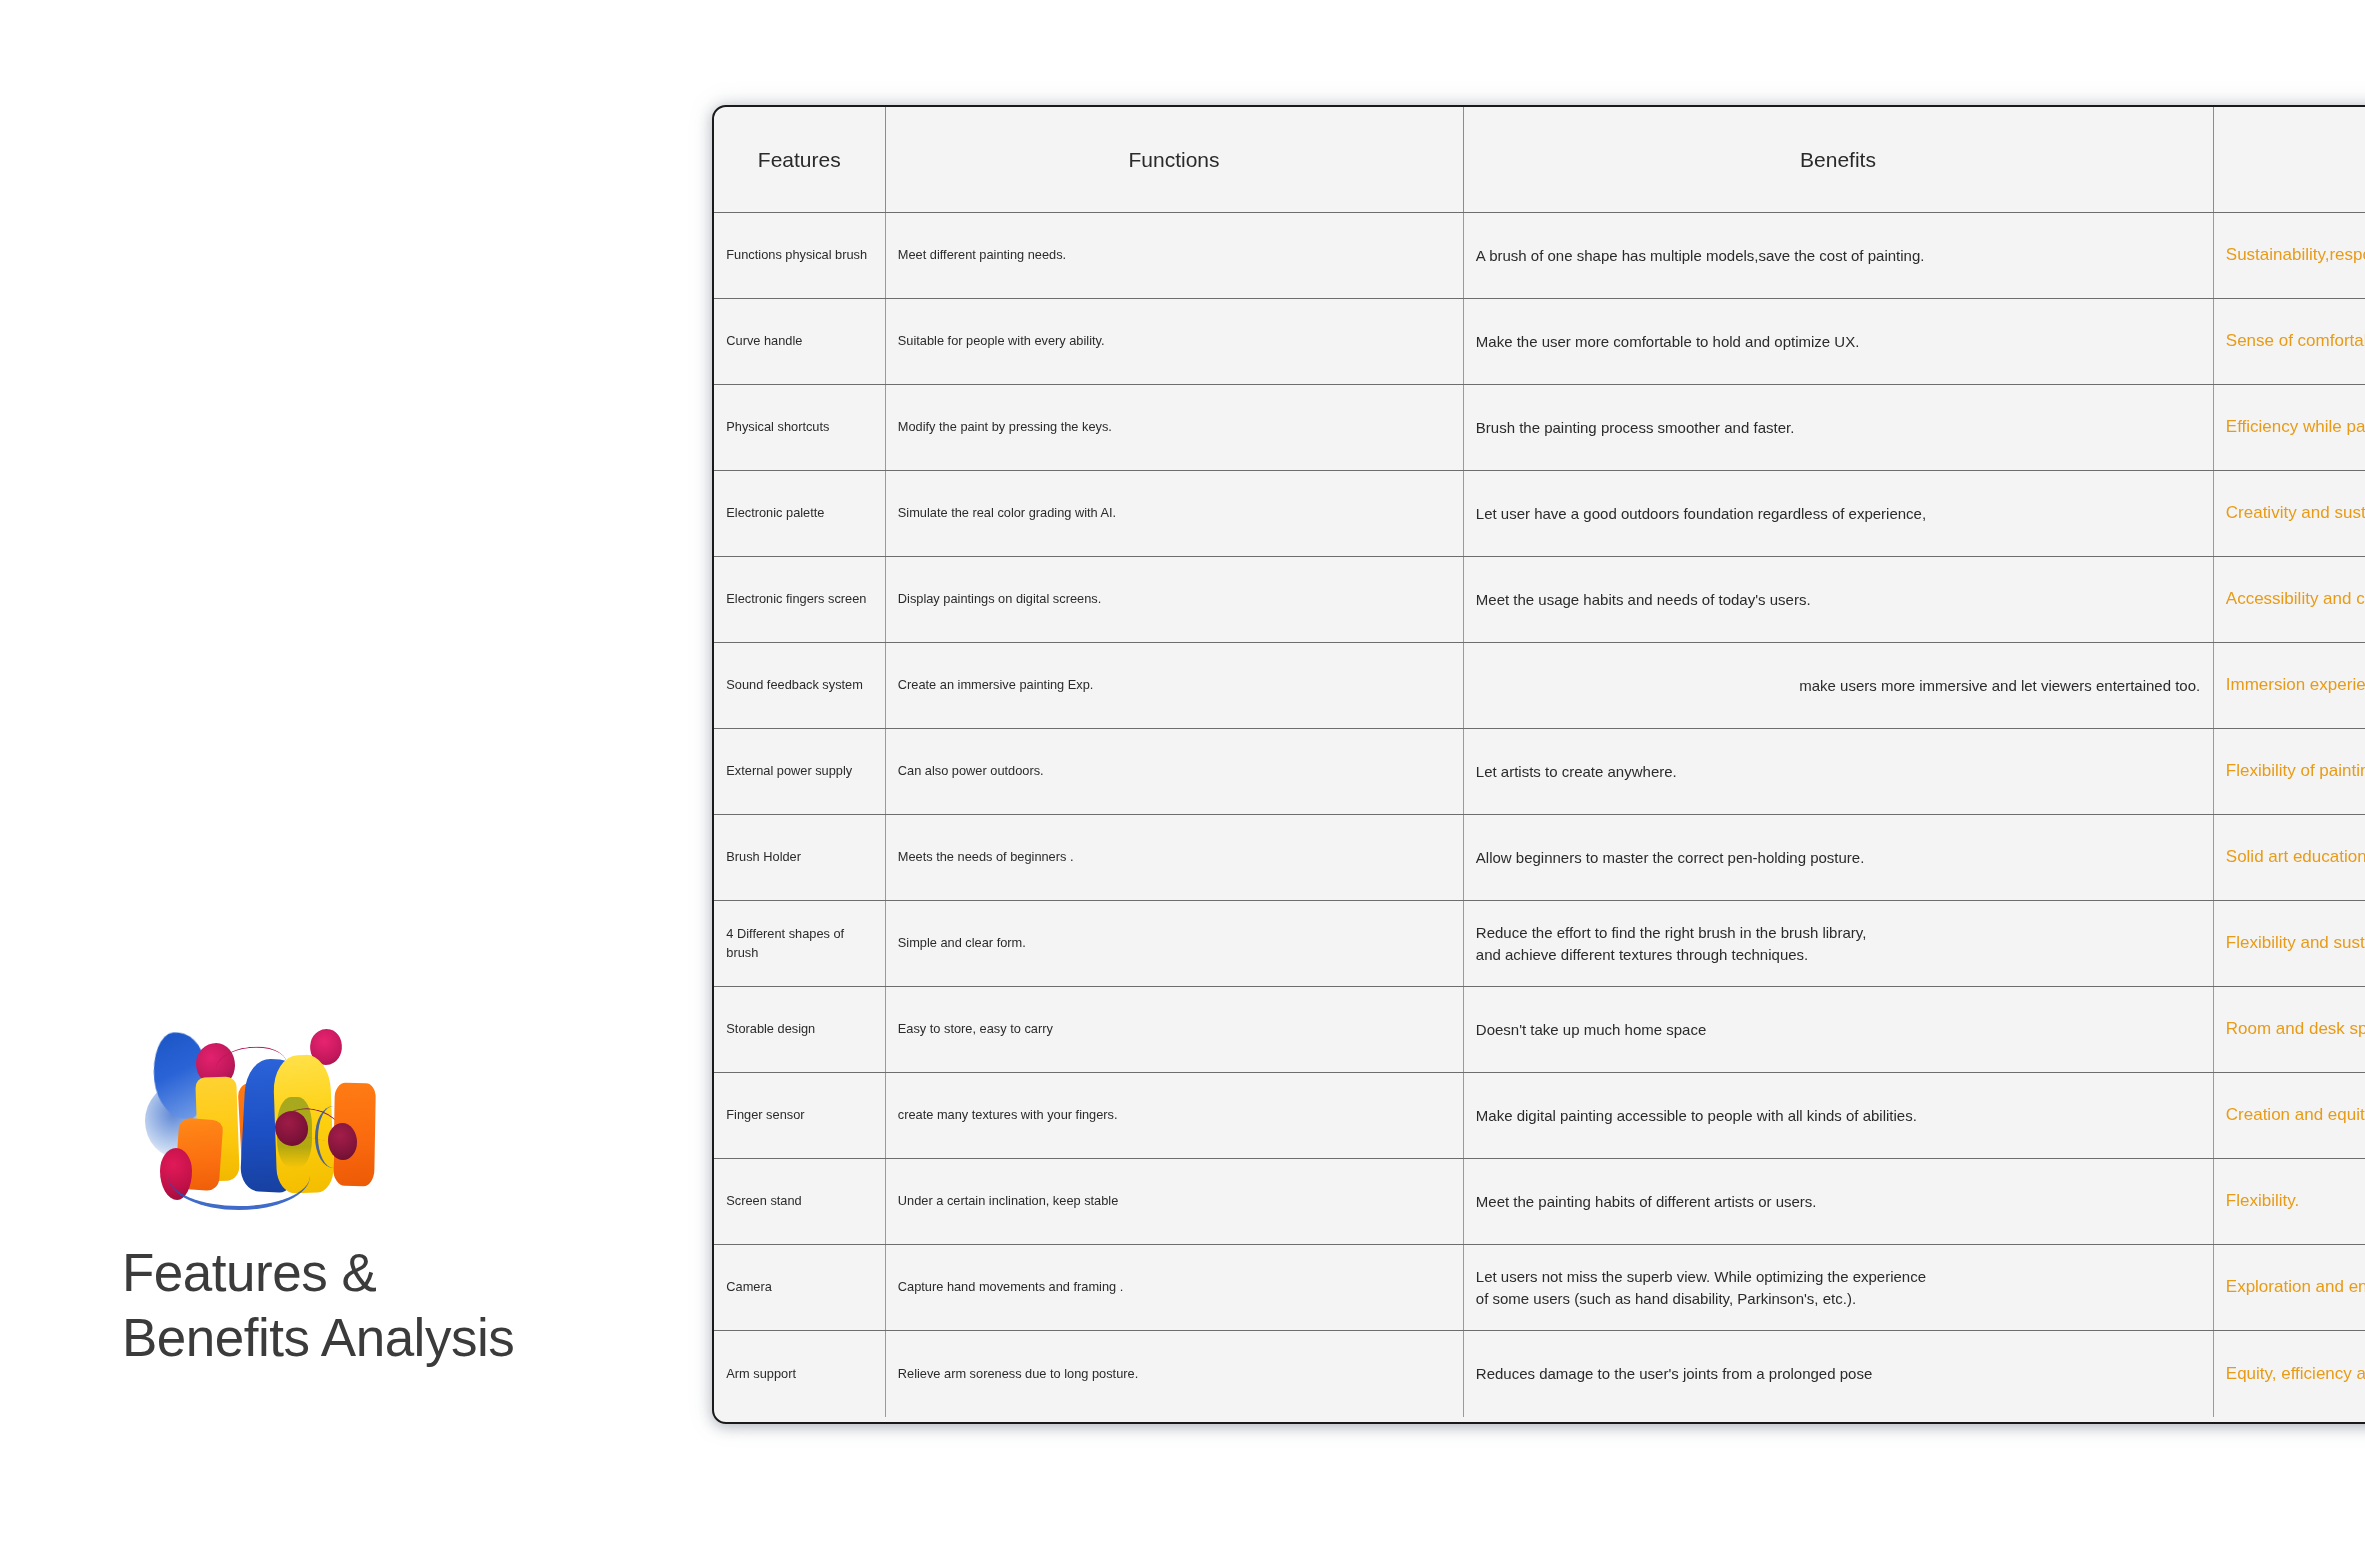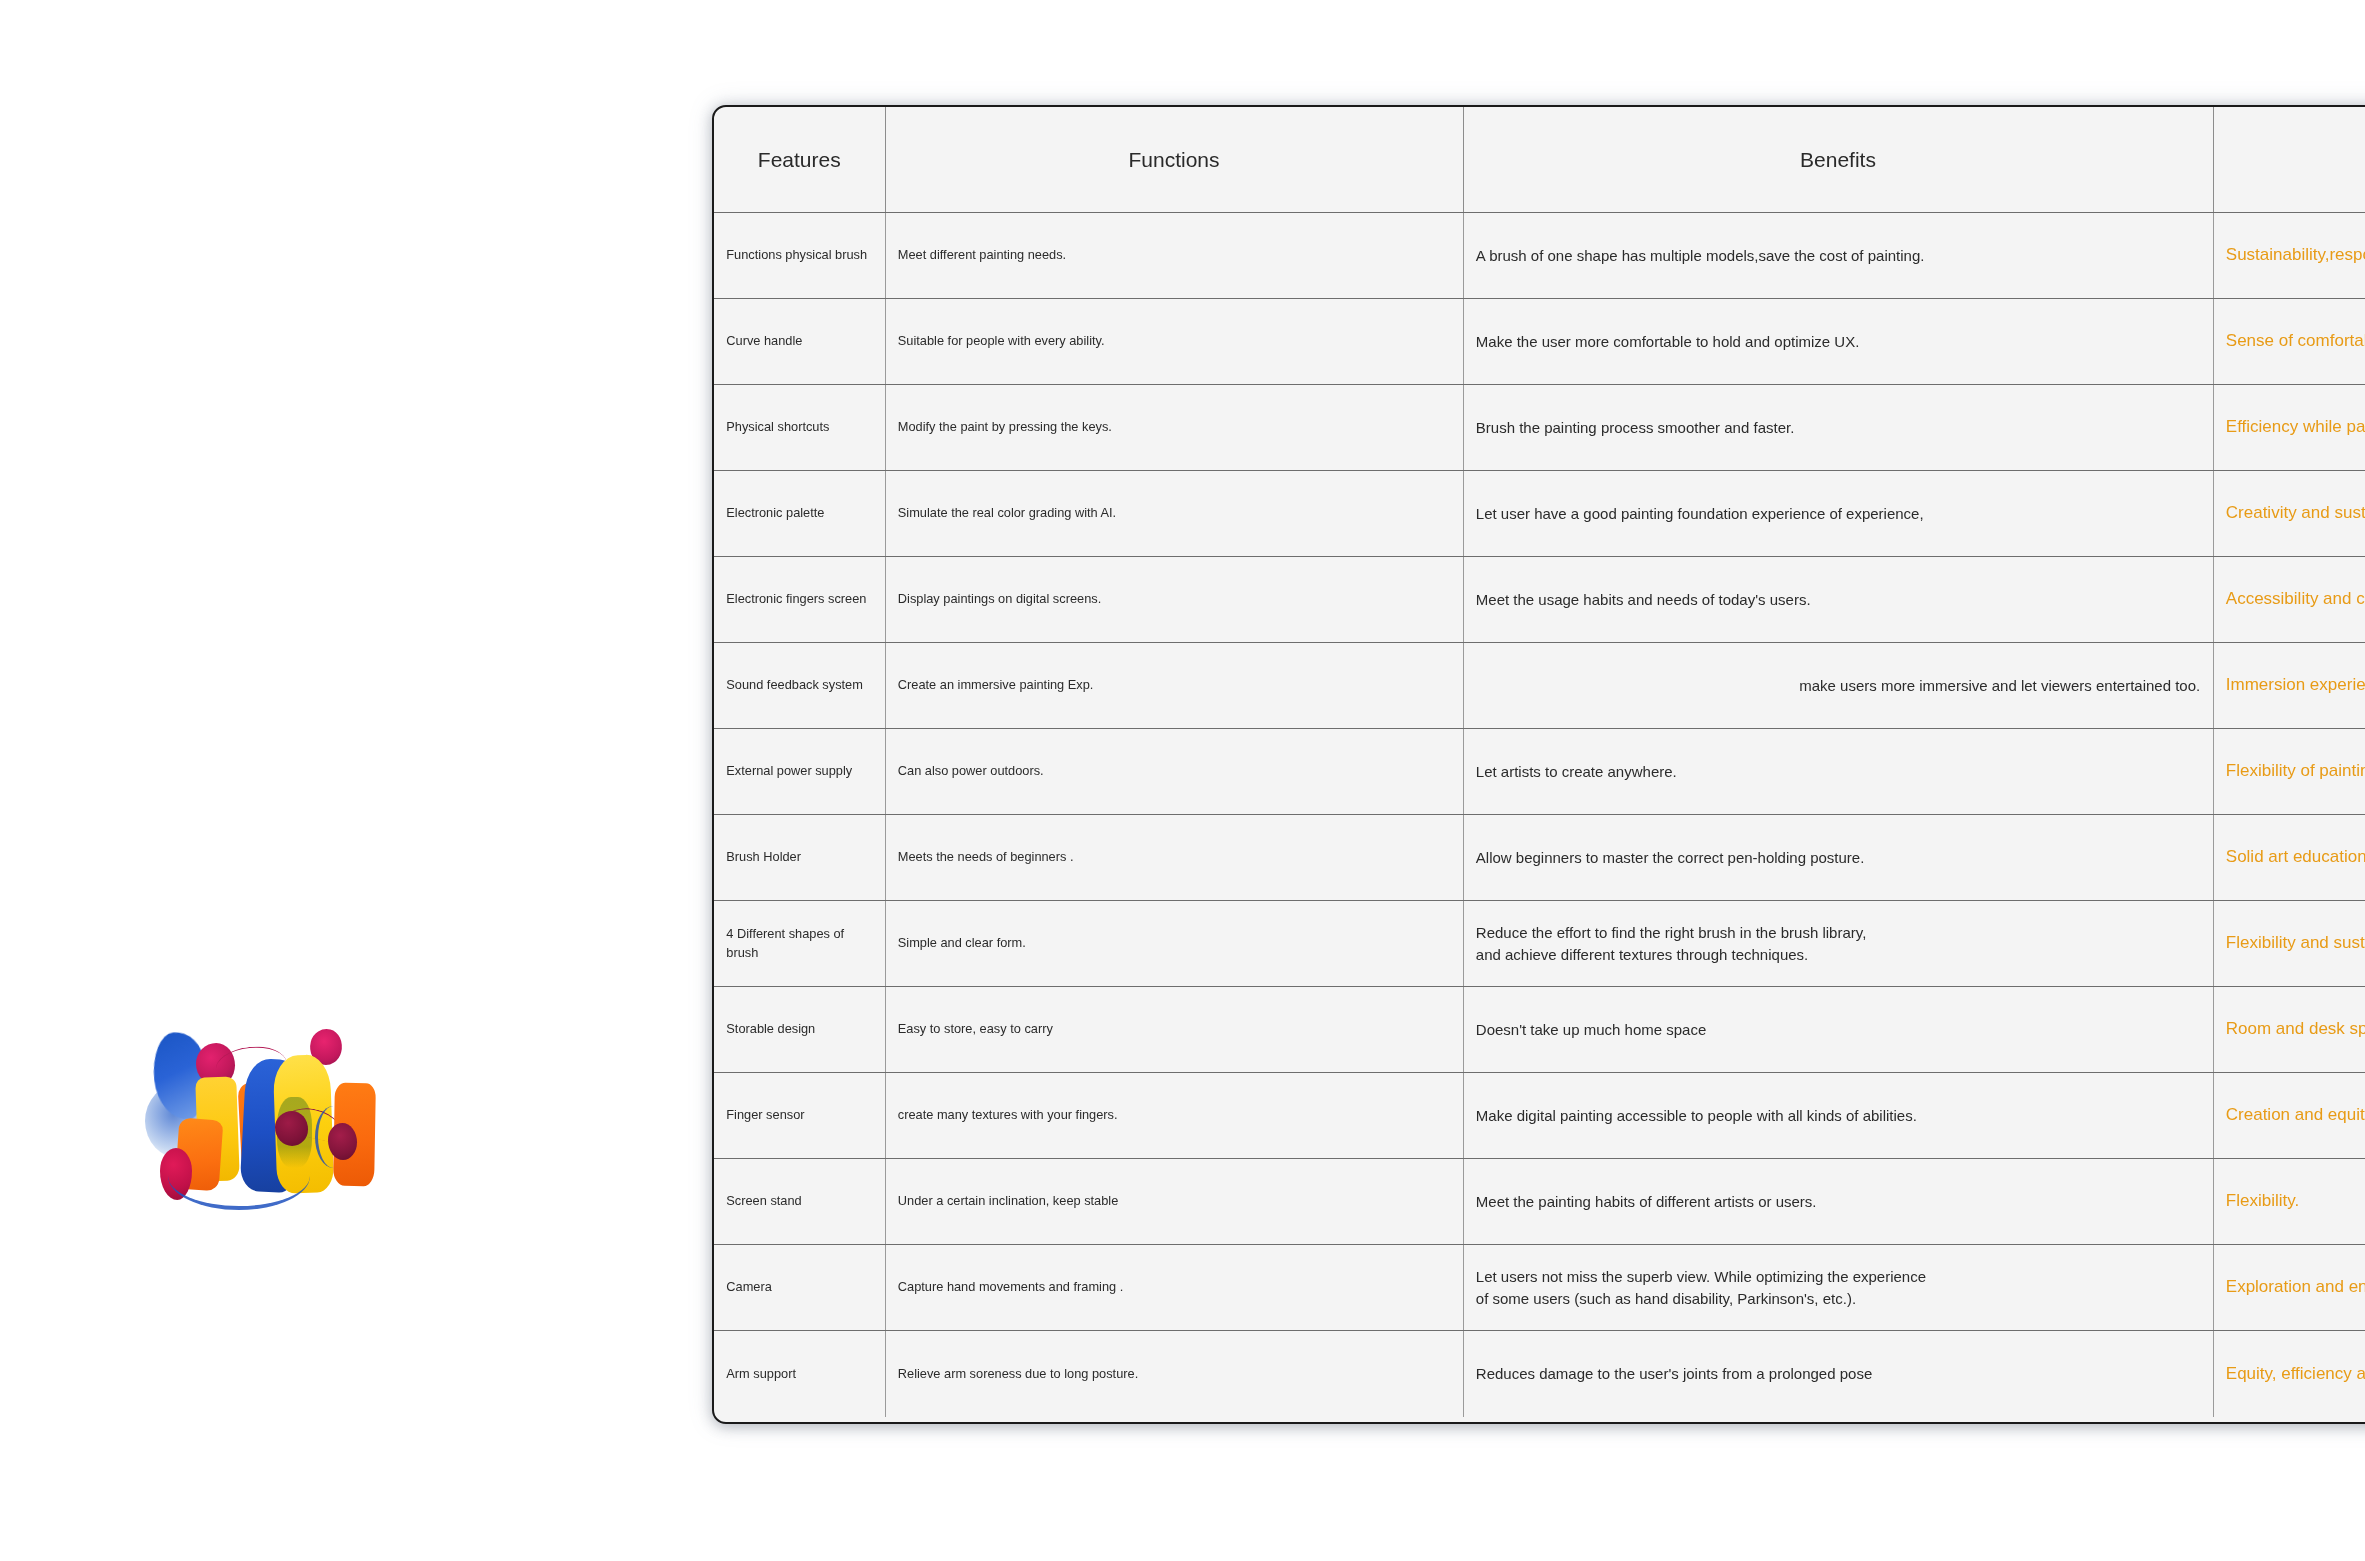--- a/index.html
+++ b/index.html
@@ -210,20 +210,22 @@
     <span class="stroke s-blue-big"></span>
     <span class="stroke s-yellow-big"></span>
     <span class="stroke s-olive"></span>
     <span class="stroke s-crimson-mid"></span>
     <span class="stroke s-hair-2"></span>
     <span class="stroke s-blue-arc2"></span>
     <span class="stroke s-orange-right"></span>
     <span class="stroke s-crimson-right"></span>
     <span class="stroke s-blue-arc"></span>
   </div>
+  <div id="brand-title">Features &amp;
+Benefits Analysis</div>
 </div>
 
 <div id="table-card">
   <table>
     <colgroup>
       <col class="c0">
         <col class="c1">
         <col class="c2">
         <col class="c3">
     </colgroup>
@@ -250,21 +252,21 @@
         </tr>
         <tr>
           <td>Physical shortcuts</td>
           <td class="divider">Modify the paint by pressing the keys.</td>
           <td class="divider benefit-multiline" style="white-space: pre-line;">Brush the painting process smoother and faster.</td>
           <td class="divider ultimate" style="color: rgb(232, 155, 22);">Efficiency while painting.</td>
         </tr>
         <tr>
           <td>Electronic palette</td>
           <td class="divider">Simulate the real color grading with AI.</td>
-          <td class="divider benefit-multiline" style="white-space: pre-line;">Let user have a good painting foundation experience of experience,</td>
+          <td class="divider benefit-multiline" style="white-space: pre-line;">Let user have a good outdoors foundation regardless of experience,</td>
           <td class="divider ultimate" style="color: rgb(232, 155, 22);">Creativity and sustainability.</td>
         </tr>
         <tr>
           <td>Electronic fingers screen</td>
           <td class="divider">Display paintings on digital screens.</td>
           <td class="divider benefit-multiline" style="white-space: pre-line;">Meet the usage habits and needs of today's users.</td>
           <td class="divider ultimate" style="color: rgb(232, 155, 22);">Accessibility and creativity.</td>
         </tr>
         <tr>
           <td>Sound feedback system</td>

